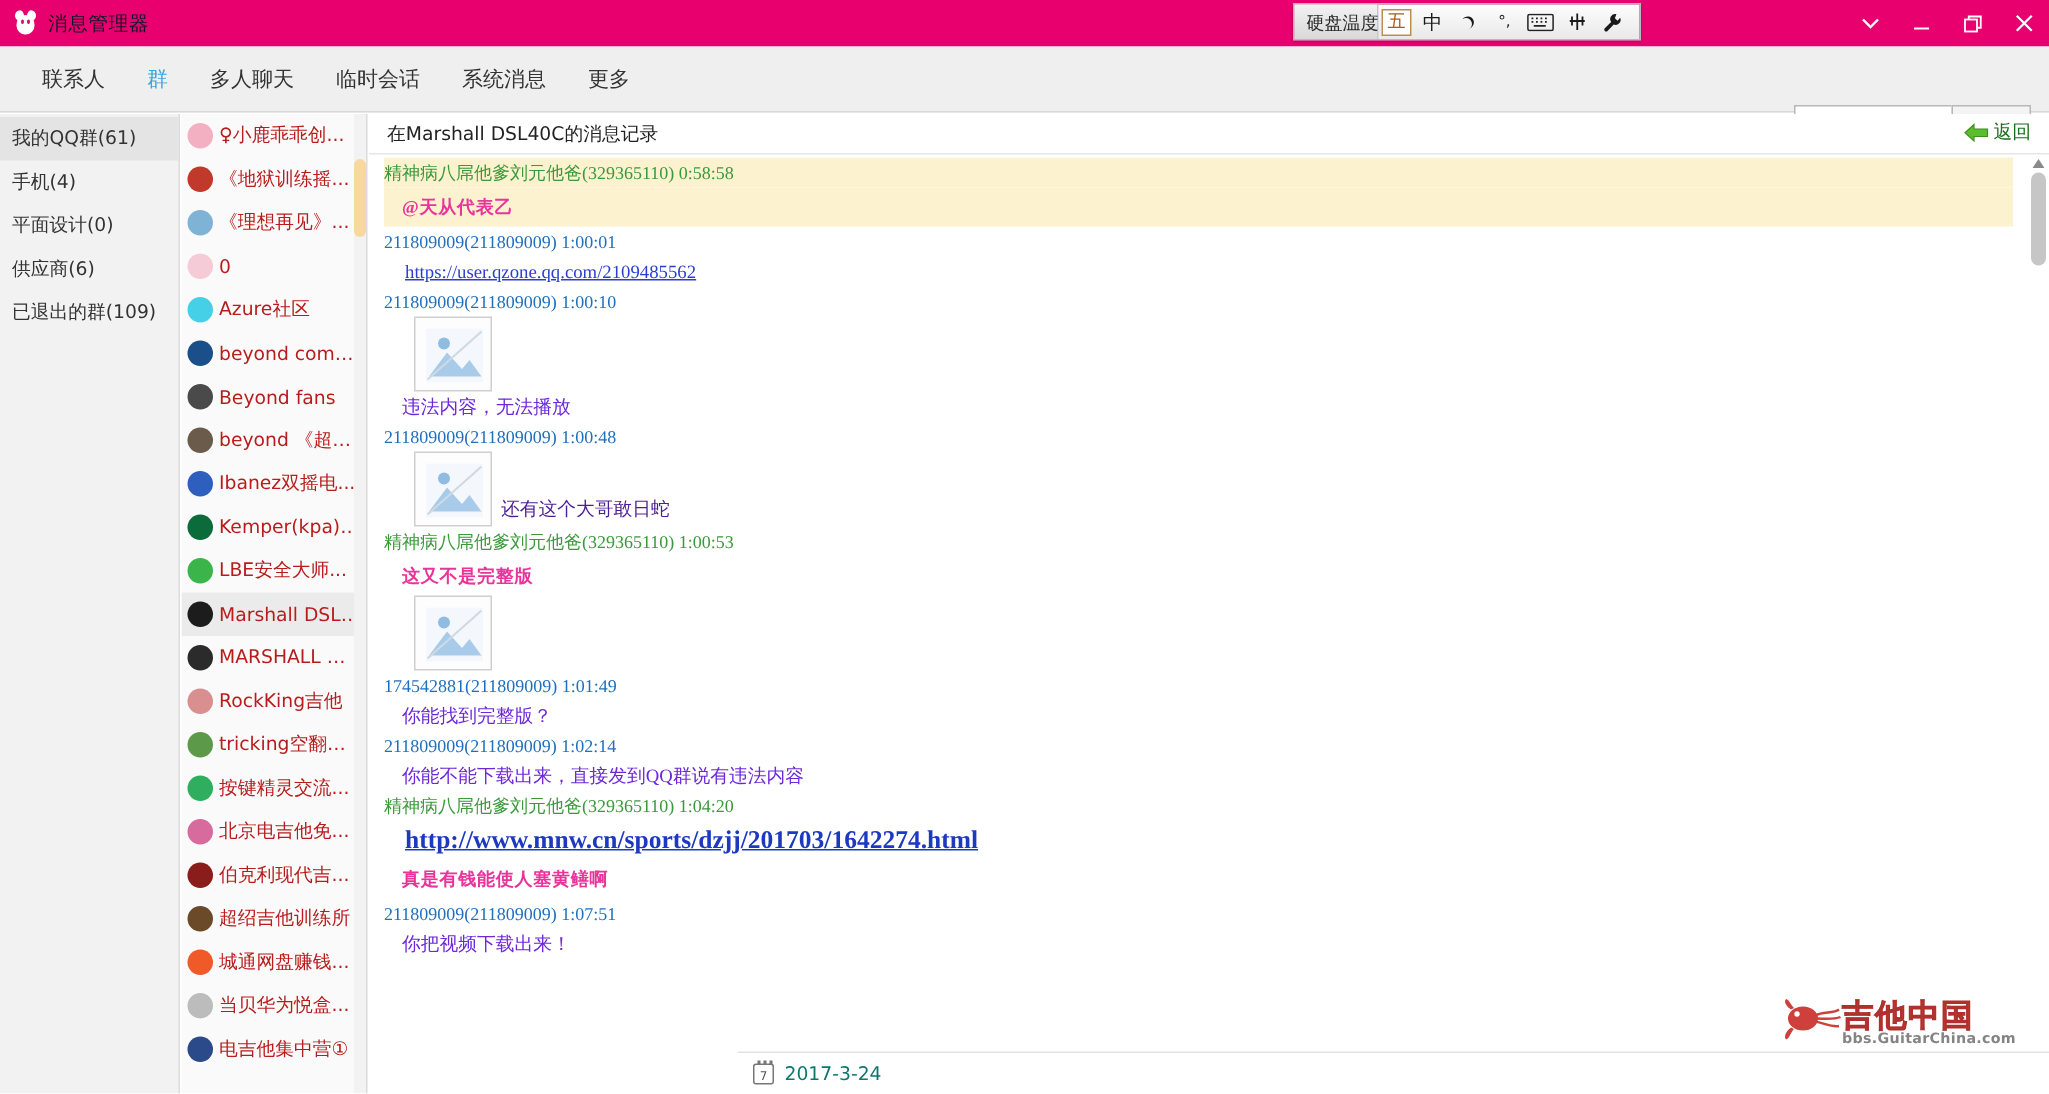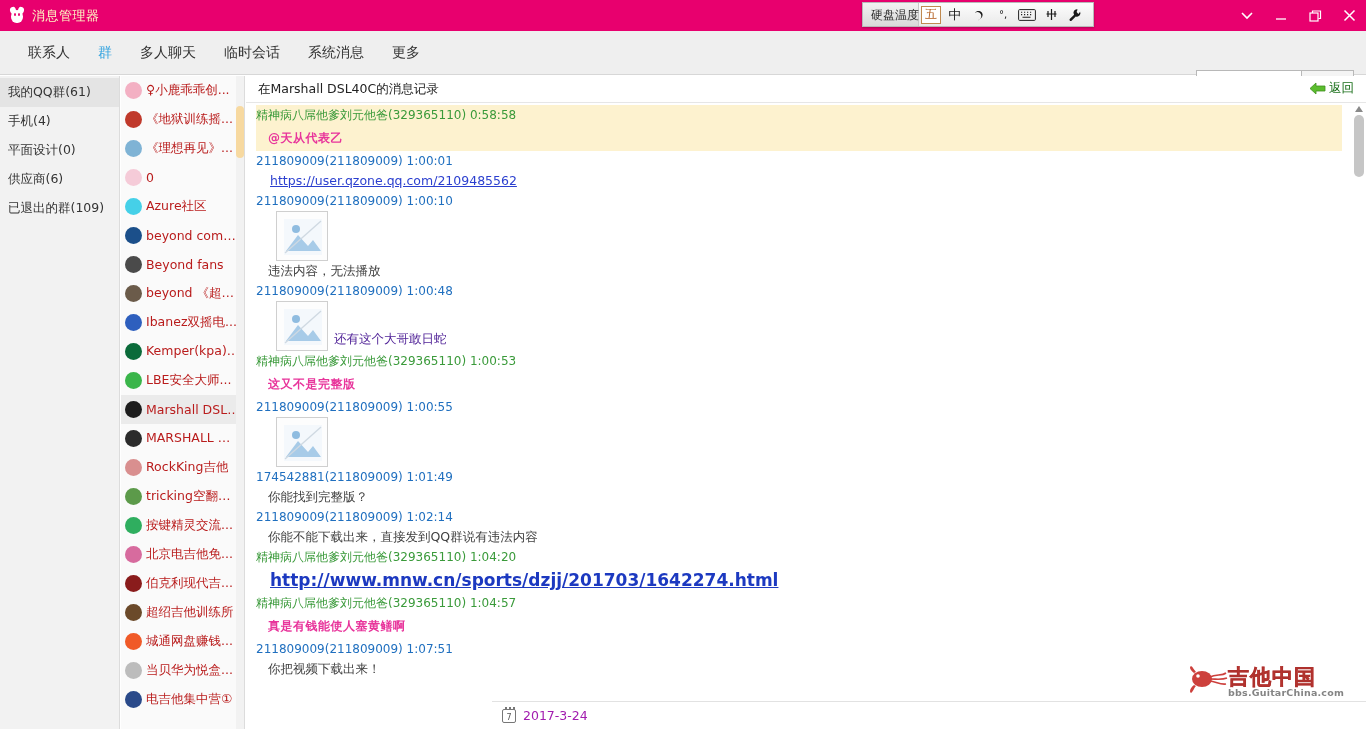--- a/index.html
+++ b/index.html
@@ -34,21 +34,21 @@
     background: #ffffff; border-radius: 40% 60% 50% 50%;
     transform: rotate(20deg);
   }
   .tb-logo .eye-l, .tb-logo .eye-r {
     position: absolute; top: 6px; width: 2px; height: 3px;
     background: #e8006e; border-radius: 50%;
   }
   .tb-logo .eye-l { left: 5px; }
   .tb-logo .eye-r { left: 9px; }
   .tb-title {
-    color: #fef9c3; font-size: 13px; letter-spacing: .5px;
+    color: #0f172a; font-size: 13px; letter-spacing: .5px;
   }
   .tb-spacer { flex: 1; }
   .win-btns { display: flex; align-items: center; height: 31px; }
   .win-btn {
     width: 34px; height: 31px; display: flex; align-items: center;
     justify-content: center; color: #ffffff; font-size: 13px;
   }
   .win-btn svg { display: block; }
 
   
@@ -168,27 +168,28 @@
     font-size: 12.5px; color: #222;
   }
   .back-link {
     position: absolute; right: 12px; top: 4px;
     display: flex; align-items: center; gap: 3px;
     font-size: 12.5px; color: #1a6f1a;
   }
   .msg-scroll {
     position: relative; height: 600px; overflow: hidden;
     padding-top: 2px;
+    font-family: Liberation Serif, serif;
   }
   .msg-inner { padding-left: 10px; padding-right: 24px; }
 
   .m-meta { font-size: 12px; line-height: 20px; white-space: nowrap; }
   .m-meta.green { color: #3a9a3a; }
   .m-meta.blue { color: #1f6fbf; }
-  .m-body { font-size: 12.5px; color: #404040; line-height: 20px; padding-left: 12px; }
+  .m-body { font-size: 12.5px; color: #6d28d9; line-height: 20px; padding-left: 12px; }
 
   .hl-row { background: #fdf2cf; }
   .big-pink {
     font-size: 12px; font-weight: bold; color: #e8349b;
     padding-left: 12px; line-height: 26px; letter-spacing: .5px;
   }
   .link-sm {
     font-size: 12.5px; color: #2b3fcf; text-decoration: underline;
     padding-left: 14px; line-height: 20px;
   }
@@ -226,21 +227,21 @@
     display: flex; align-items: center; padding-left: 10px;
   }
   .cal-icon {
     width: 14px; height: 14px; border: 1px solid #777; border-radius: 2px;
     position: relative; margin-right: 7px; font-size: 8px; color: #555;
     display: flex; align-items: flex-end; justify-content: center;
     background: #fff;
   }
   .cal-icon .tick { position: absolute; top: -3px; width: 2px; height: 3px; background: #777; }
   .cal-icon .t1 { left: 2px; } .cal-icon .t2 { left: 6px; } .cal-icon .t3 { left: 10px; }
-  .status-date { font-size: 12.5px; color: #a21caf; }
+  .status-date { font-size: 12.5px; color: #0f766e; }
 
   
   .watermark {
     position: absolute; right: 22px; bottom: 30px;
     display: flex; align-items: center; opacity: .92;
   }
   .wm-text { display: flex; flex-direction: column; line-height: 1; }
   .wm-cn {
     font-size: 21px; font-weight: bold; color: #c9302c;
     letter-spacing: 1px; -webkit-text-stroke: 0.5px #a8201c;
@@ -472,35 +473,33 @@
     <rect x="0" y="0" width="38" height="36" fill="#f4f8fc"></rect>
     <circle cx="12" cy="10" r="4" fill="#8fbce0"></circle>
     <path d="M2 32 L14 16 L24 27 L29 21 L37 32 Z" fill="#a7cbe8"></path>
     <path d="M1 34 L37 2" stroke="#cfd9e2" stroke-width="1.4"></path>
   </svg>
               </span>
               <span class="img-cap">还有这个大哥敢日蛇</span>
             </div>
             <div class="m-meta green">精神病八屌他爹刘元他爸(329365110) 1:00:53</div>
             <div class="big-pink">这又不是完整版</div>
-            <div class="m-meta blue">211809009(211809009) 1:00:55</div>
             <div><span class="img-ph">
   <svg width="38" height="36" viewBox="0 0 38 36">
     <rect x="0" y="0" width="38" height="36" fill="#f4f8fc"></rect>
     <circle cx="12" cy="10" r="4" fill="#8fbce0"></circle>
     <path d="M2 32 L14 16 L24 27 L29 21 L37 32 Z" fill="#a7cbe8"></path>
     <path d="M1 34 L37 2" stroke="#cfd9e2" stroke-width="1.4"></path>
   </svg></span></div>
             <div class="m-meta blue">174542881(211809009) 1:01:49</div>
             <div class="m-body">你能找到完整版？</div>
             <div class="m-meta blue">211809009(211809009) 1:02:14</div>
             <div class="m-body">你能不能下载出来，直接发到QQ群说有违法内容</div>
             <div class="m-meta green">精神病八屌他爹刘元他爸(329365110) 1:04:20</div>
             <div class="link-big">http://www.mnw.cn/sports/dzjj/201703/1642274.html</div>
-            <div class="m-meta green">精神病八屌他爹刘元他爸(329365110) 1:04:57</div>
             <div class="big-pink">真是有钱能使人塞黄鳝啊</div>
             <div class="m-meta blue">211809009(211809009) 1:07:51</div>
             <div class="m-body">你把视频下载出来！</div>
           </div>
         <div class="msg-scrollbar">
           <div class="sb-up">
             <svg width="8" height="6" viewBox="0 0 8 6">
                 <path d="M4 0 L8 6 L0 6 Z" fill="#8a8a8a"></path>
               </svg>
           </div>

